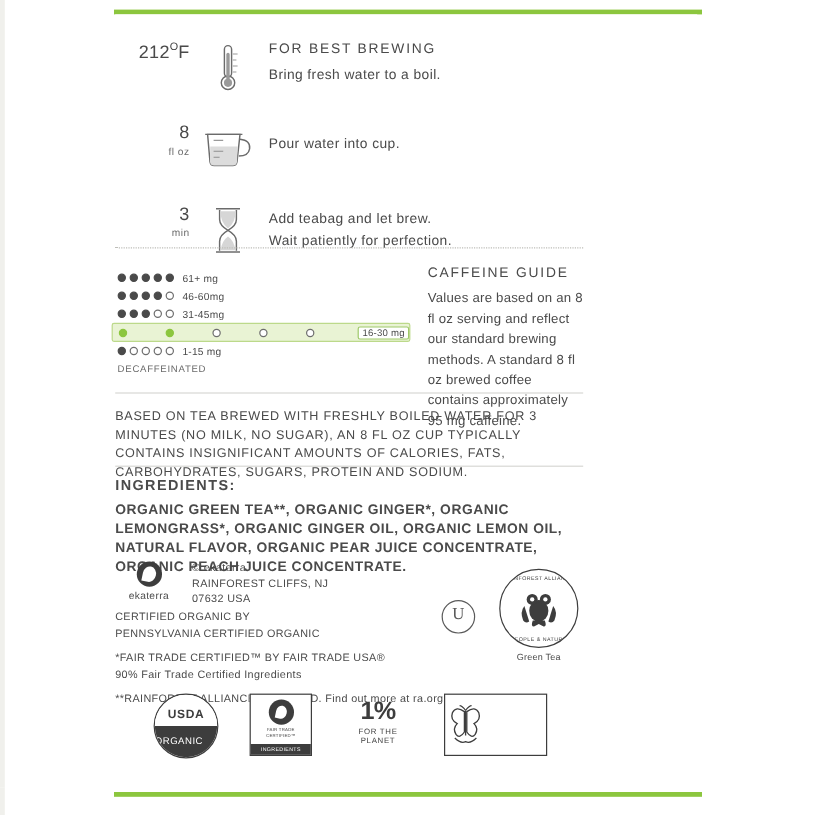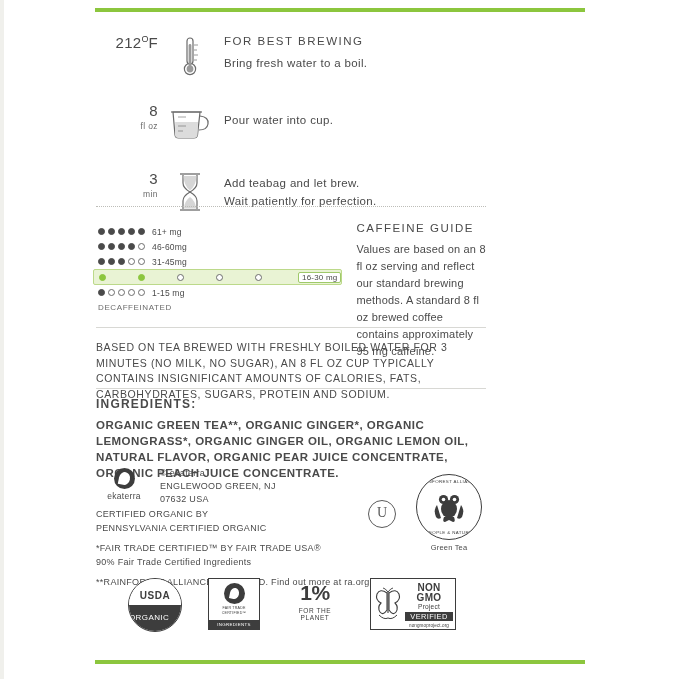--- a/index.html
+++ b/index.html
@@ -660,21 +660,21 @@
   </div>
 
   <div class="company">
     <div class="company-row">
       <div class="ekaterra-logo">
         <div class="ekaterra-mark"></div>
         <div class="ekaterra-name">ekaterra</div>
       </div>
       <div class="company-address">
         <div>© ekaterra</div>
-        <div>ENGLEWOOD GREEN, NJ</div>
+        <div>RAINFOREST CLIFFS, NJ</div>
         <div>07632 USA</div>
       </div>
     </div>
   </div>
 
   <div class="certs">
     <div>CERTIFIED ORGANIC BY</div>
     <div>PENNSYLVANIA CERTIFIED ORGANIC</div>
     <div style="margin-top:7px;">*FAIR TRADE CERTIFIED™ BY FAIR TRADE USA®</div>
     <div>90% Fair Trade Certified Ingredients</div>
@@ -732,24 +732,17 @@
         <div class="left">
           <svg width="28" height="34" viewBox="0 0 28 34">
             <path d="M13 6 Q6 1 3 7 Q1 13 7 16 Q3 20 6 25 Q9 29 13 23 Z" fill="none" stroke="#3d3d3d" stroke-width="1.1"></path>
             <path d="M15 6 Q22 1 25 7 Q27 13 21 16 Q25 20 22 25 Q19 29 15 23 Z" fill="none" stroke="#3d3d3d" stroke-width="1.1"></path>
             <line x1="14" y1="5" x2="14" y2="26" stroke="#3d3d3d" stroke-width="1.1"></line>
             <path d="M14 5 Q11 1 9 1" fill="none" stroke="#3d3d3d" stroke-width="0.9"></path>
             <path d="M14 5 Q17 1 19 1" fill="none" stroke="#3d3d3d" stroke-width="0.9"></path>
             <path d="M5 28 Q10 33 14 31 Q18 33 23 28" fill="none" stroke="#3d3d3d" stroke-width="1"></path>
           </svg>
         </div>
-        <div class="right">
-          <div class="n1">NON</div>
-          <div class="n1">GMO</div>
-          <div class="n2">Project</div>
-          <div class="n3">VERIFIED</div>
-          <div class="n4">nongmoproject.org</div>
-        </div>
       </div>
     </div>
   </div>
 
 </div>
 
 </body></html>

